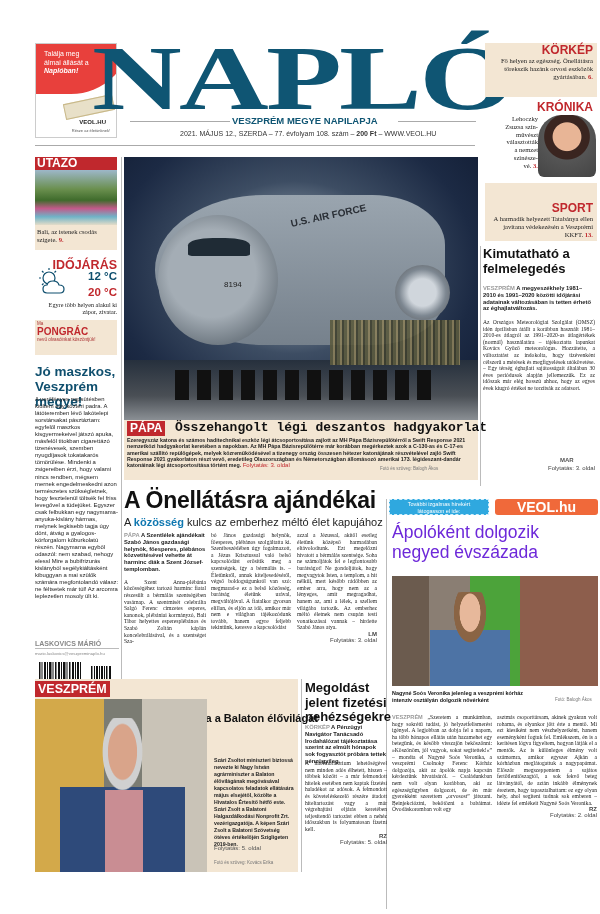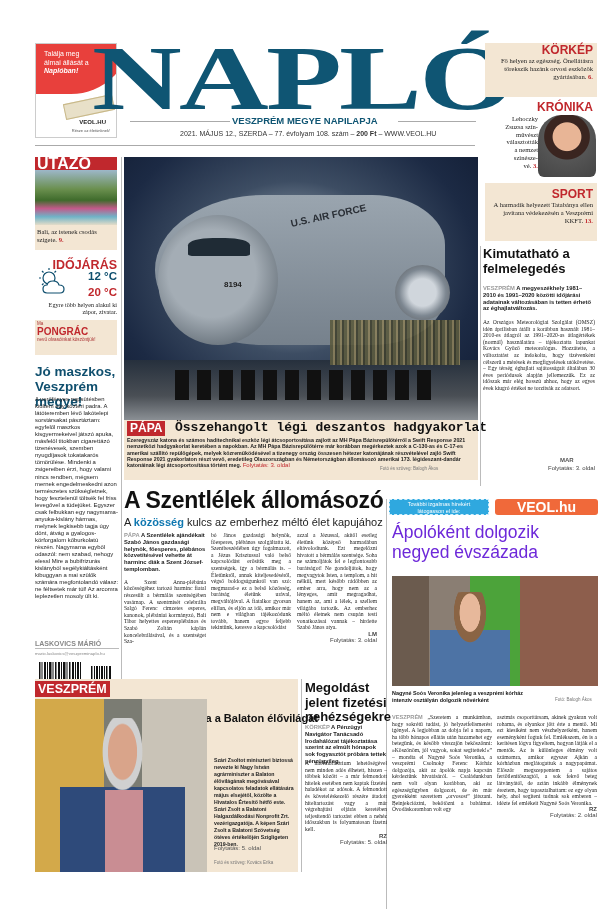--- a/index.html
+++ b/index.html
@@ -43,21 +43,21 @@
 #morning-body{left:35px;top:396px;width:84px;font-family:"Liberation Sans",sans-serif;font-size:5.9px;line-height:7.05px;color:#222}
 #author{left:35px;top:640px;font-family:"Liberation Sans",sans-serif;font-weight:bold;font-size:7px;color:#888}
 #author-mail{left:35px;top:651px;font-family:"Liberation Sans",sans-serif;font-size:4.3px;color:#888}
 #barcode{left:37px;top:660px;width:78px;height:26px}
 
 #main-photo{left:124px;top:157px;width:354px;height:263px;background:radial-gradient(ellipse at 48% 42%,#7d8b9a 0 22%,#3d4d63 40%,#1c2a44 70%,#0f1a30 100%)}
 #plane-body{left:155px;top:195px;width:290px;height:150px;background:linear-gradient(180deg,#9aa5af,#76818c);border-radius:45% 30% 30% 45%/60% 40% 40% 60%}
 #plane-nose{left:158px;top:215px;width:120px;height:130px;background:radial-gradient(circle at 45% 45%,#a4adb5 0 45%,#6e7881 75%);border-radius:50%}
 #plane-cockpit{left:188px;top:238px;width:62px;height:18px;background:#1f2b35;border-radius:40% 40% 10% 10%}
 #plane-text{left:290px;top:210px;font-family:"Liberation Sans",sans-serif;font-weight:bold;font-size:10px;color:#2a2f36;transform:rotate(-12deg)}
-#tail-num{left:224px;top:280px;font-family:"Liberation Sans",sans-serif;font-weight:bold;font-size:8px;color:#222;line-height:9px}
+#tail-num{left:224px;top:280px;font-family:"Liberation Sans",sans-serif;font-weight:normal;font-size:8px;color:#222;line-height:9px}
 #ground{left:124px;top:360px;width:354px;height:60px;background:linear-gradient(180deg,#26303d,#4a4f55 60%,#8a8f94)}
 #troops{left:330px;top:320px;width:130px;height:45px;background:repeating-linear-gradient(90deg,#5b5a3e 0 3px,#8a7f5a 3px 5px,#3e3f2e 5px 7px);opacity:.9}
 #engine{left:395px;top:265px;width:55px;height:55px;border-radius:50%;background:radial-gradient(circle,#d0d6dc 0 35%,#7d8791 60%,#555 100%)}
 #wheels{left:175px;top:370px;width:260px;height:30px;background:repeating-linear-gradient(90deg,#111 0 14px,transparent 14px 22px)}
 #papa-caption{left:124px;top:420px;width:354px;height:60px}
 #papa-tag{left:127px;top:421px;height:15px;padding:0 3px;background:#c0282d;color:#fff;font-family:"Liberation Sans",sans-serif;font-weight:bold;font-size:12px;line-height:15px}
 #papa-headline{left:175px;top:420px;font-family:Liberation Mono, monospace;font-weight:bold;font-size:13px;line-height:16px;color:#111}
 #papa-text{left:127px;top:437px;width:348px;font-family:"Liberation Sans",sans-serif;font-weight:bold;font-size:5.3px;line-height:6.3px;color:#222}
 #papa-credit{left:380px;top:466px;font-family:"Liberation Sans",sans-serif;font-size:4.5px;color:#777}
 
@@ -132,26 +132,26 @@
   <div>Lehoczky</div>
   <div>Zsuzsa szín-</div>
   <div>művészt</div>
   <div>választották</div>
   <div>a nemzet</div>
   <div>színésze-</div>
   <div><span>vé.</span> <b class="red">3.</b></div>
 </div>
 
 <div id="sport" class="abs cream">
-  <div class="rail-title" style="padding-top:4px">SPORT</div>
+  <div class="rail-title" style="padding-top:18px">SPORT</div>
   <div class="rail-txt"><span>A harmadik helyezett Tatabánya ellen javítana védekezésén a Veszprémi KKFT.</span> <b class="red">13.</b></div>
 </div>
 
 <div id="utazo" class="abs cream"></div>
-<div id="utazo-hdr" class="abs sans" style="color:#fff;font-weight:bold;font-size:16px;line-height:13px;padding-left:2px">UTAZÓ</div>
+<div id="utazo-hdr" class="abs sans" style="color:#fff;font-weight:bold;font-size:12px;line-height:13px;padding-left:2px">UTAZÓ</div>
 <div id="utazo-img" class="abs"></div>
 <div class="abs" style="left:37px;top:228px;width:80px;font-size:6.6px;line-height:8px"><span>Bali, az istenek csodás szigete.</span> <b class="red">9.</b></div>
 
 <div id="weather" class="abs">
   <svg class="abs" style="left:2px;top:12px" width="30" height="30" viewBox="0 0 30 30">
     <circle cx="12" cy="11" r="6" fill="none" stroke="#0f4f6e" stroke-width="1.2"></circle>
     <g stroke="#0f4f6e" stroke-width="1.2">
         <line x1="12" y1="1" x2="12" y2="3"></line>
         <line x1="2" y1="11" x2="4" y2="11"></line>
         <line x1="5" y1="4" x2="6.5" y2="5.5"></line>
@@ -224,21 +224,21 @@
 <div id="papa-text" class="abs"><span>Ezeregyszáz katona és számos haditechnikai eszköz légi átcsoportosítása zajlott az MH Pápa Bázisrepülőtérről a Swift Response 2021 nemzetközi hadgyakorlat keretében a napokban. Az MH Pápa Bázisrepülőtérre már korábban megérkeztek azok a C-130-as és C-17-es amerikai szállító repülőgépek, melyek közreműködésével a tizenegy ország összesen hétezer katonájának részvételével zajló Swift Response 2021 gyakorlaton részt vevő, eredetileg Olaszországban és Németországban állomásozó amerikai 173. légideszant-dandár katonáinak légi átcsoportosítása történt meg.</span> <span class="red" style="font-weight:normal;font-size:6px">Folytatás: 3. oldal</span></div>
 <div id="papa-credit" class="abs">Fotó és szöveg: Balogh Ákos</div>
 
 <div class="vline" style="left:480px;top:246px;height:240px"></div>
 <div id="climate-title" class="abs">Kimutatható a felmelegedés</div>
 <div id="climate-lead" class="abs lead"><span style="color:#999">VESZPRÉM</span> <span>A megyeszékhely 1981–2010 és 1991–2020 közötti időjárási adatainak változásában is tetten érhető az éghajlatváltozás.</span></div>
 <div id="climate-body" class="abs body-txt">Az Országos Meteorológiai Szolgálat (OMSZ) idén áprilisban átállt a korábban használt 1981–2010-es átlagról az 1991–2020-as átlagértékek (normál) használatára – tájékoztatta lapunkat Kovács Győző meteorológus. Hozzátette, a változtatást az indokolta, hogy tízévenként célszerű a mérések és megfigyelések utókövetése. – Egy térség éghajlati sajátosságait általában 30 éves periódusok alapján jellemezzük. Ez az időszak már elég hosszú ahhoz, hogy az egyes évek kiugró értékei ne torzítsák az adatsort.</div>
 <div id="climate-sig" class="abs">MAR</div>
 <div id="climate-cont" class="abs cont">Folytatás: 3. oldal</div>
 
-<div id="szl-title" class="abs">A Szentlélek állomásozó</div>
+<div id="szl-title" class="abs">A Önellátásra ajándékai</div>
 <div id="szl-sub" class="abs"><span>A </span><b>közösség</b><span> kulcs az emberhez méltó élet kapujához</span></div>
 <div id="szl-col1" class="abs">
   <div class="lead" style="margin-bottom:6px"><span style="color:#999">PÁPA</span> <span>A Szentlélek ajándékait Szabó János gazdasági helynök, főesperes, plébános közvetítésével vehette át harminc diák a Szent József-templomban.</span></div>
   <div class="body-txt">A Szent Anna-plébánia közösségéhez tartozó harminc fiatal részesült a bérmálás szentségében vasárnap. A szentmisét celebrálta Salgó Ferenc címzetes esperes, kanonok, plébániai kormányzó, Bali Tibor helyettes esperesplébános és Szabó Zoltán káplán koncelebrálásával, és a szentséget Sza-</div>
 </div>
 <div id="szl-col2" class="abs body-txt">bó János gazdasági helynök, főesperes, plébános szolgáltatta ki. Szentbeszédében úgy fogalmazott, a Jézus Krisztussal való belső kapcsolódást erősítik meg a szentségek, így a bérmálás is. – Életünkről, annak kiteljesedéséről, végső boldogságunkról van szó: megmarad-e ez a belső közösség, barátság életünk urával, megváltójával. A fiatalkor gyorsan elillan, és eljön az idő, amikor már nem e világban tájékozódunk tovább, hanem egyre feljebb tekintünk, keresve a kapcsolódást</div>
 <div id="szl-col3" class="abs">
   <div class="body-txt">azzal a Jézussal, akitől esetleg életünk középső harmadában eltávolodtunk. Ezt megelőzni hivatott a bérmálás szentsége. Soha ne számoljátok fel e legfontosabb barátságot! Ne gondoljátok, hogy megvagytok Isten, a templom, a hit nélkül, mert később rádöbben az ember arra, hogy nem az a lényeges, amit megragadhat, hanem az, ami a lélek, a szellem világába tartozik. Az emberhez méltó életnek nem csupán testi vonatkozásai vannak – hirdette Szabó János atya.</div>
   <div class="cont" style="font-weight:bold">LM</div>
   <div class="cont">Folytatás: 3. oldal</div>

